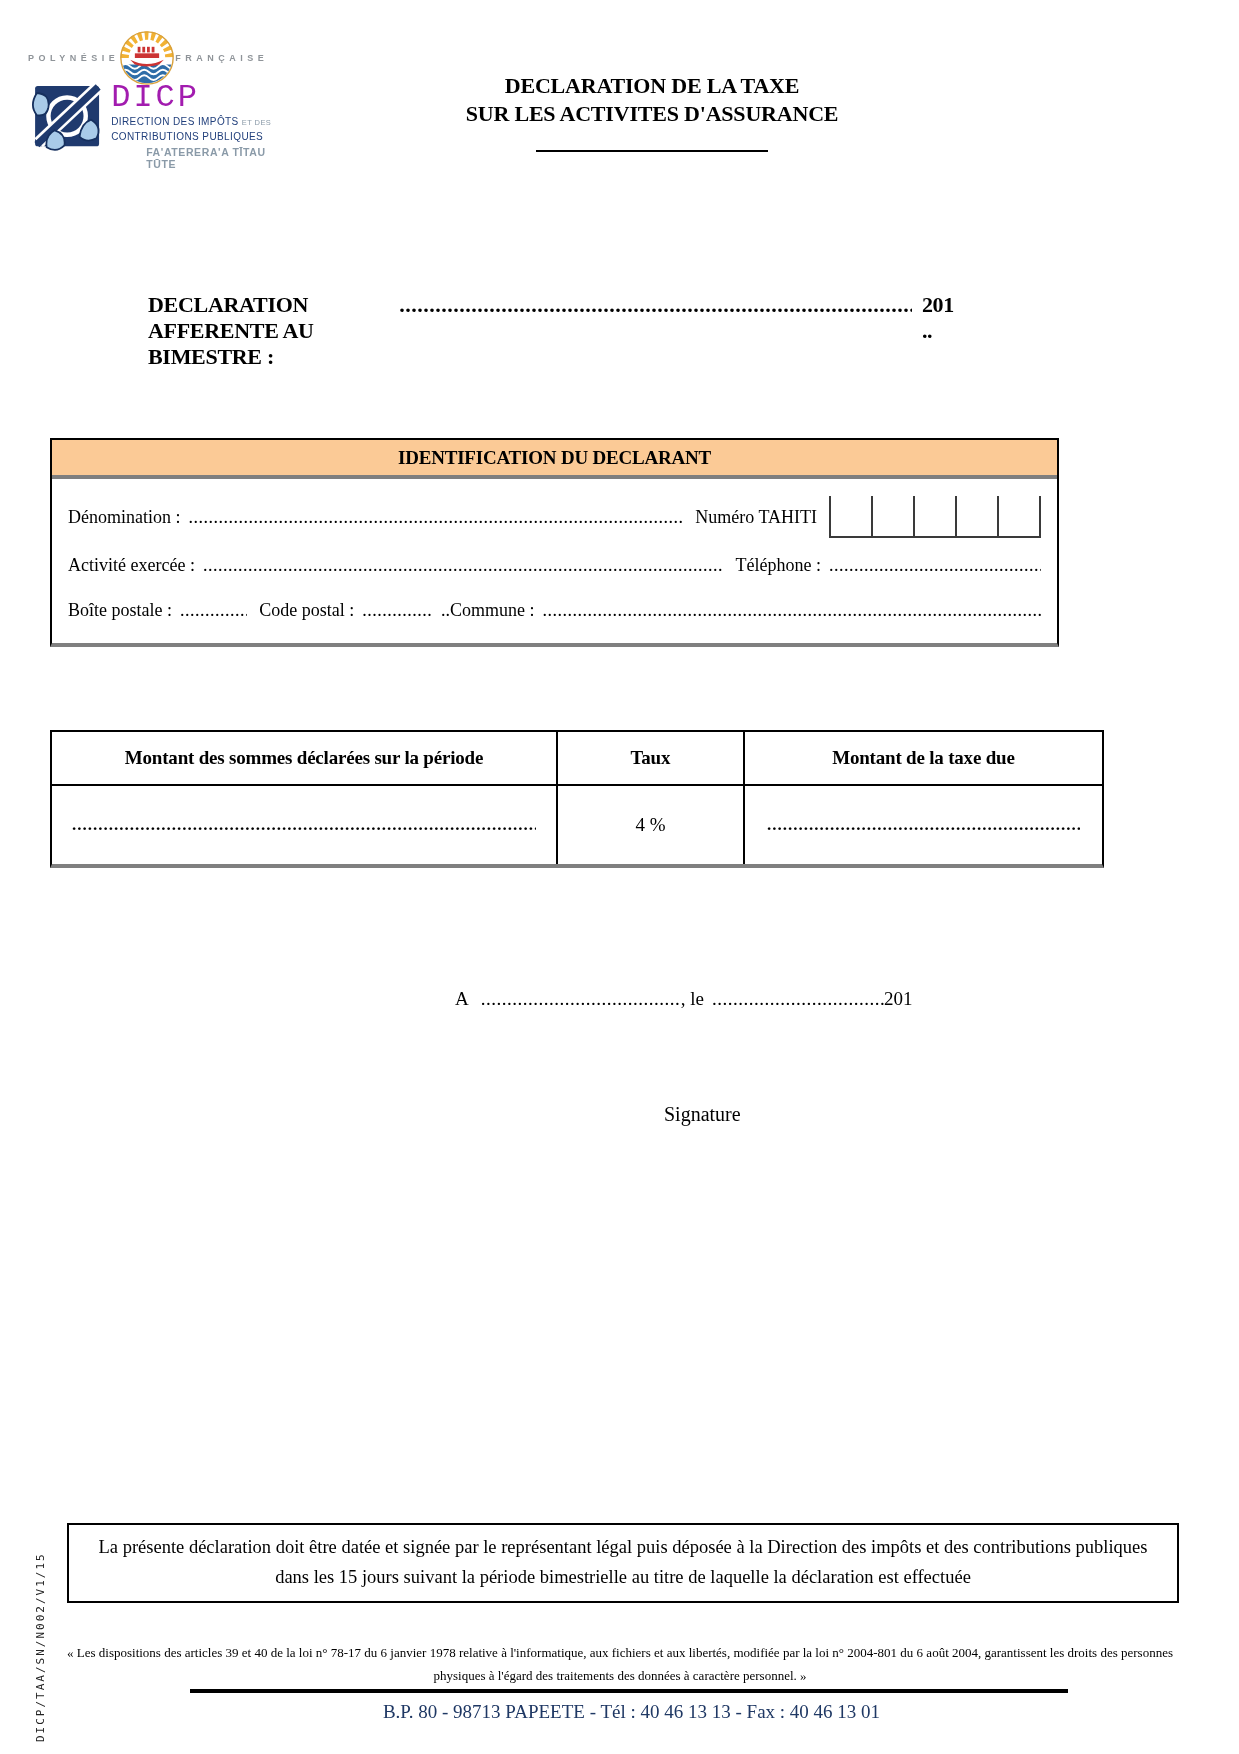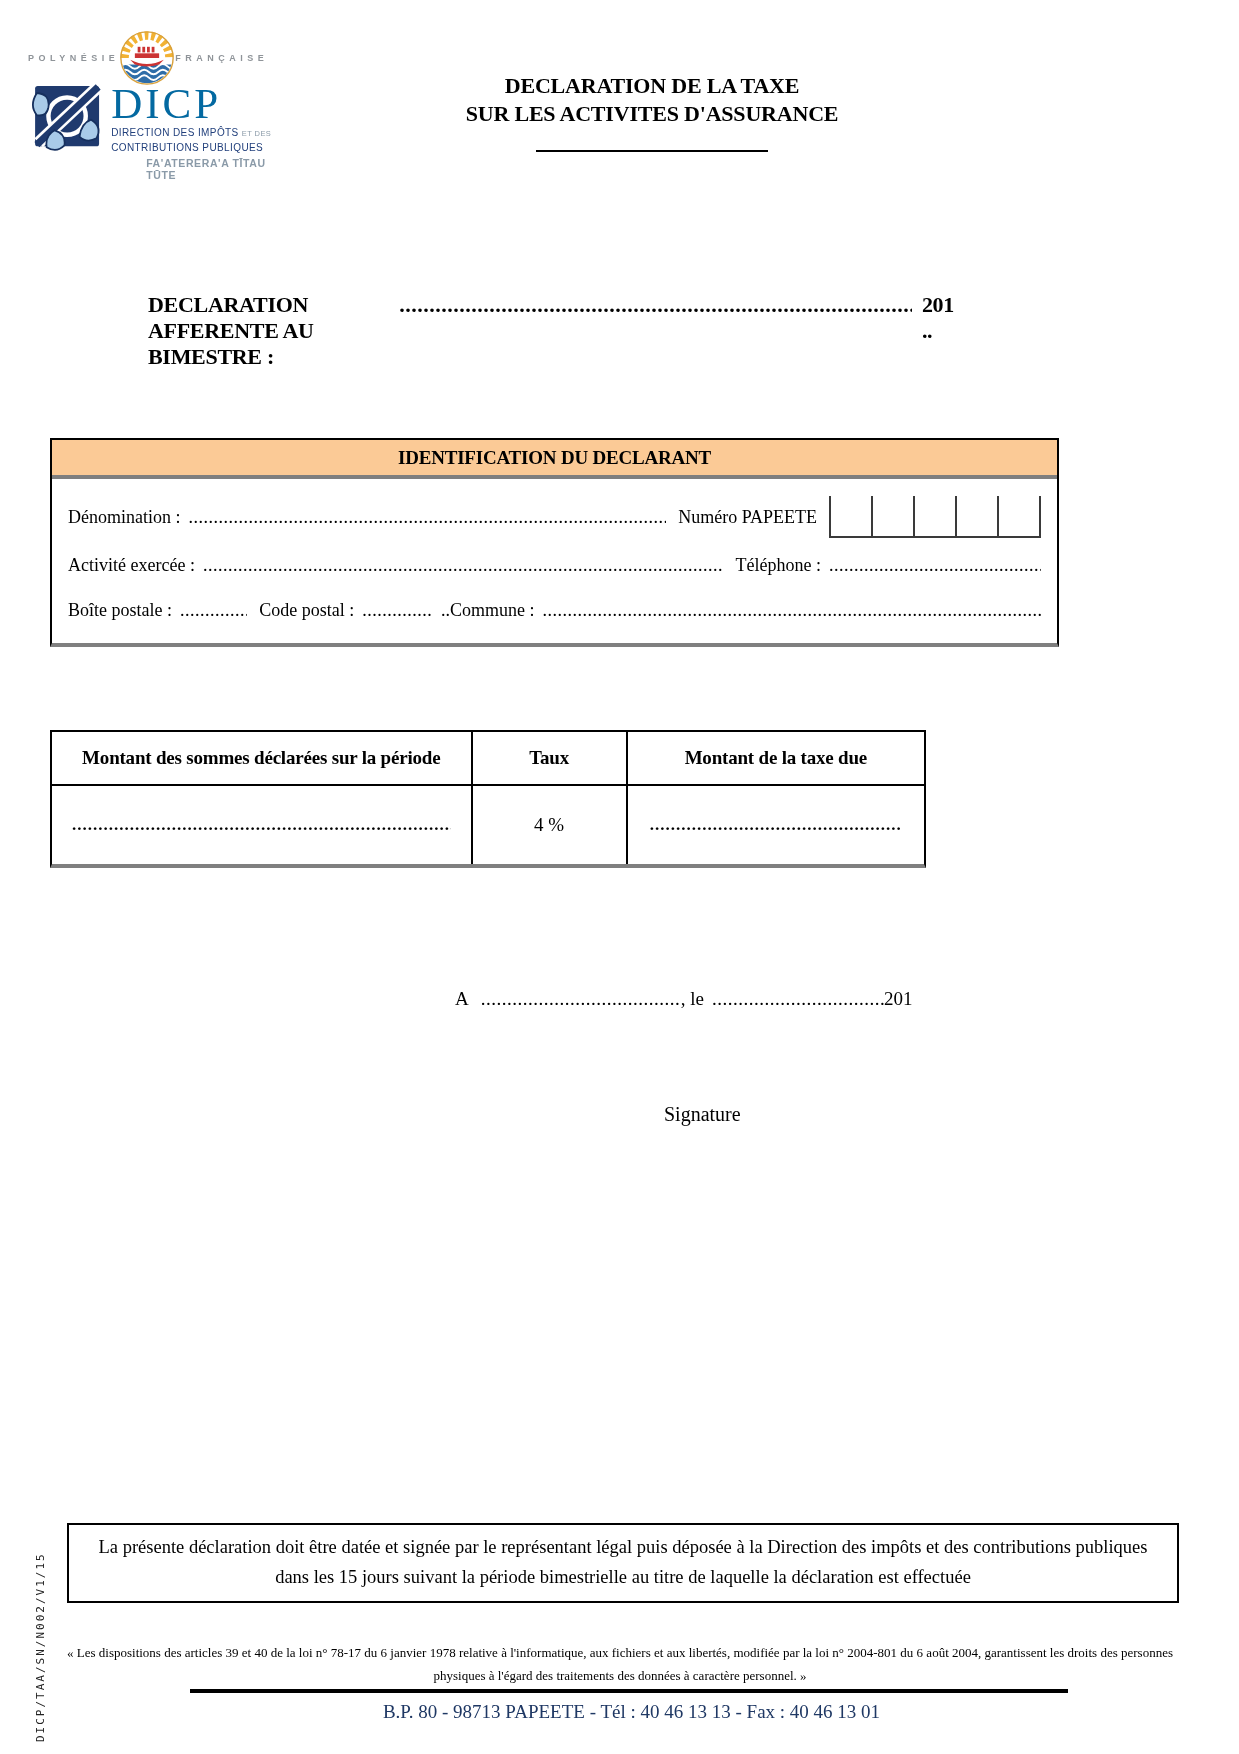--- a/index.html
+++ b/index.html
@@ -13,22 +13,22 @@
   
   .logo { left:28px; top:30px; width:250px; }
   .logo-top { display:flex; align-items:center; }
   .reg-label {
     font-family:"Liberation Sans", sans-serif; font-size:9px; font-weight:700;
     letter-spacing:4.5px; color:#8f9499; white-space:nowrap;
   }
   .logo-main { display:flex; margin-top:-6px; align-items:flex-start; }
   .logo-textcol { margin-left:5px; padding-top:2px; }
   .logo-acronym {
-    font-family:Liberation Serif, serif; font-size:43px; line-height:1.0;
-    color:#0369a1; letter-spacing:3px; font-weight:400;
+    font-family:Liberation Mono, monospace; font-size:32px; line-height:1.0;
+    color:#a21caf; letter-spacing:3px; font-weight:400;
   }
   .logo-dept {
     font-family:"Liberation Sans", sans-serif; font-size:10px; font-weight:400;
     color:#22407c; letter-spacing:0.4px; line-height:1.25; margin-top:2px;
   }
   .logo-dept-small { font-size:7.5px; color:#8a9aa8; }
   .logo-tahitian {
     font-family:"Liberation Sans", sans-serif; font-size:10.5px; font-weight:700;
     color:#8a9aa8; letter-spacing:0.6px; margin-top:3px;margin-left:35px;
   }
@@ -58,21 +58,21 @@
   .field-row { display:flex; align-items:baseline; height:45px; line-height:45px;
     font-size:18px; white-space:nowrap; }
   .field-row.first { height:52px; line-height:52px; }
   .gap8 { width:8px; flex:0 0 auto; } .gap12 { width:12px; flex:0 0 auto; }
   .comb { display:flex; width:212px; height:42px; flex:0 0 auto;
     border-bottom:2px solid #3a3a3a; align-self:center; }
   .comb-cell { flex:1 1 auto; border-left:2px solid #3a3a3a; }
   .comb-cell:last-child { border-right:2px solid #3a3a3a; }
 
   
-  .tax-table { left:50px; top:730px; width:876px;
+  .tax-table { left:50px; top:730px; width:1054px;
     border:2px solid #000; border-bottom:4px solid #7f7f7f; }
   .tax-row { display:flex; }
   .tax-row.head { border-bottom:2px solid #000; }
   .tcell { padding:15px 8px; text-align:center; font-size:19px; font-weight:700;
     letter-spacing:-0.2px; }
   .tc1 { width:48%; } .tc2 { width:17.8%; border-left:2px solid #000; }
   .tc3 { width:34.2%; border-left:2px solid #000; }
   .tax-row.data { height:78px; }
   .dcell { display:flex; align-items:center; justify-content:center; font-size:19px; }
   .dcell.tc1 { padding:0 20px; } .dcell.tc3 { padding:0 22px; }
@@ -171,21 +171,21 @@
 </div>
 
 <div class="abs ident-box">
   <div class="ident-header">IDENTIFICATION DU DECLARANT</div>
   <div class="ident-body">
     <div class="field-row first">
       <span>Dénomination :</span>
       <span class="gap8"></span>
       <span class="leader grow">......................................................................................................................................................................</span>
       <span class="gap12"></span>
-      <span>Numéro PAPEETE</span>
+      <span>Numéro TAHITI</span>
       <span class="gap12"></span>
       <div class="comb">
         <div class="comb-cell"></div>
         <div class="comb-cell"></div>
         <div class="comb-cell"></div>
         <div class="comb-cell"></div>
         <div class="comb-cell"></div>
       </div>
     </div>
     <div class="field-row">

